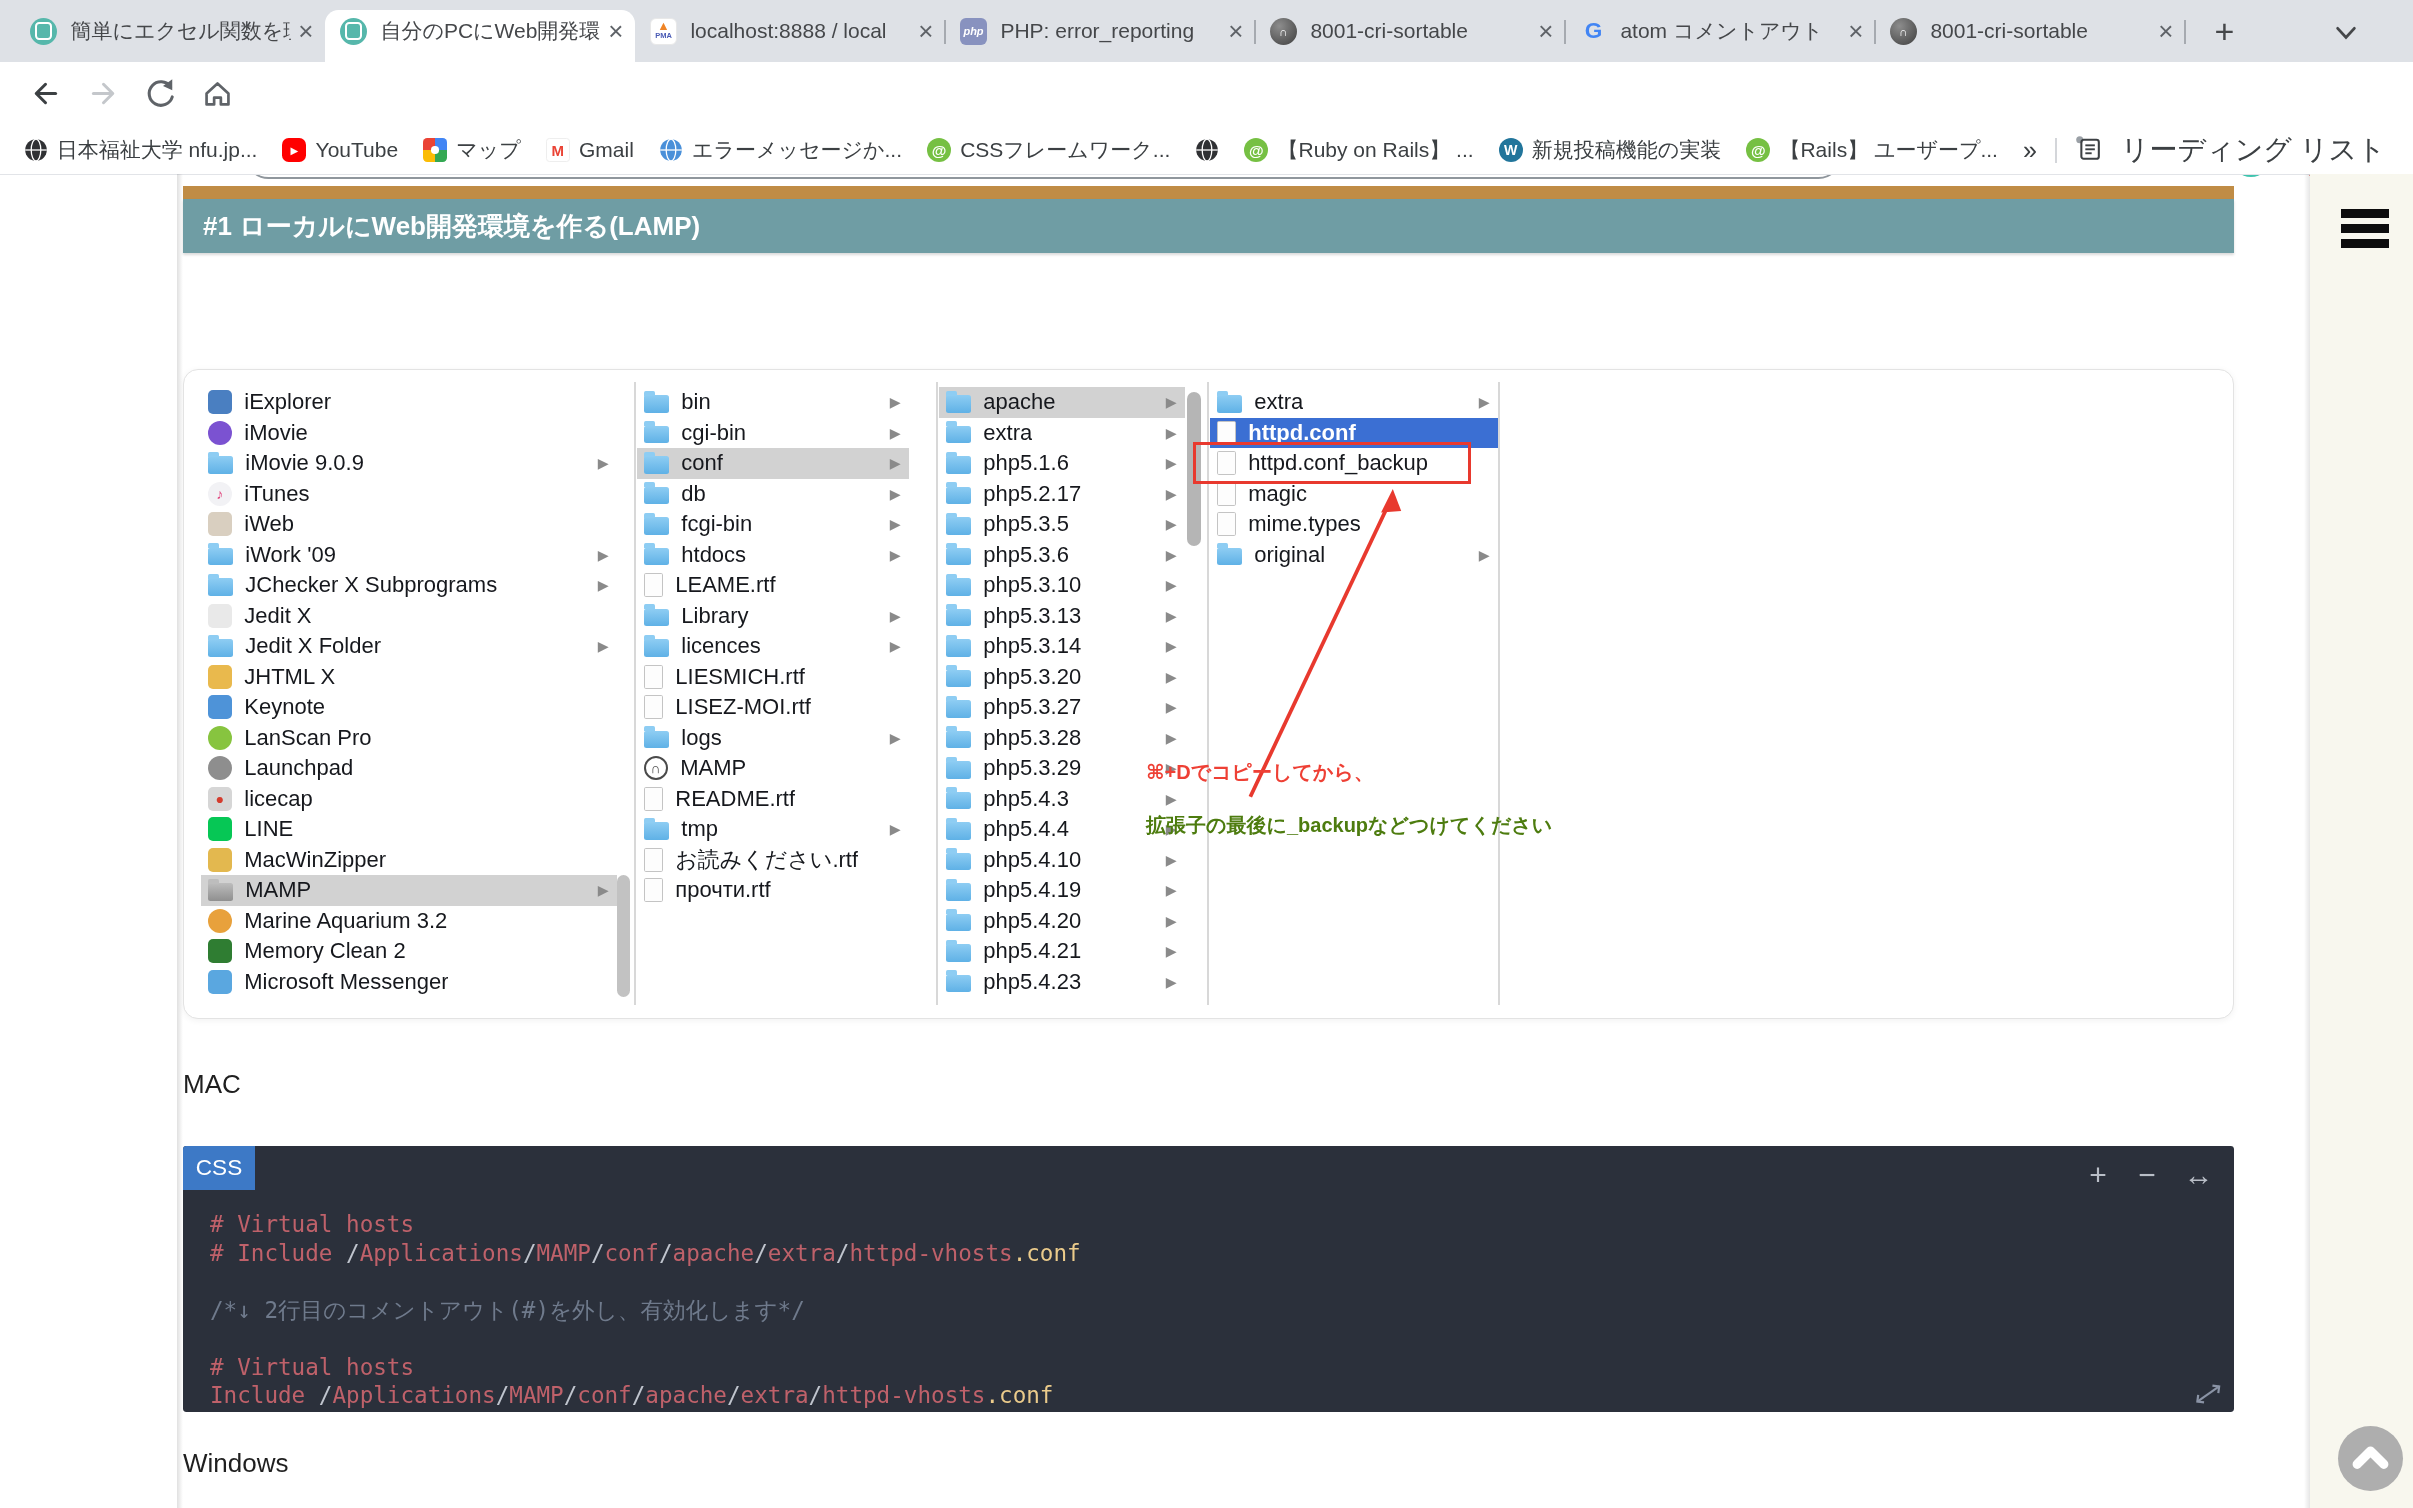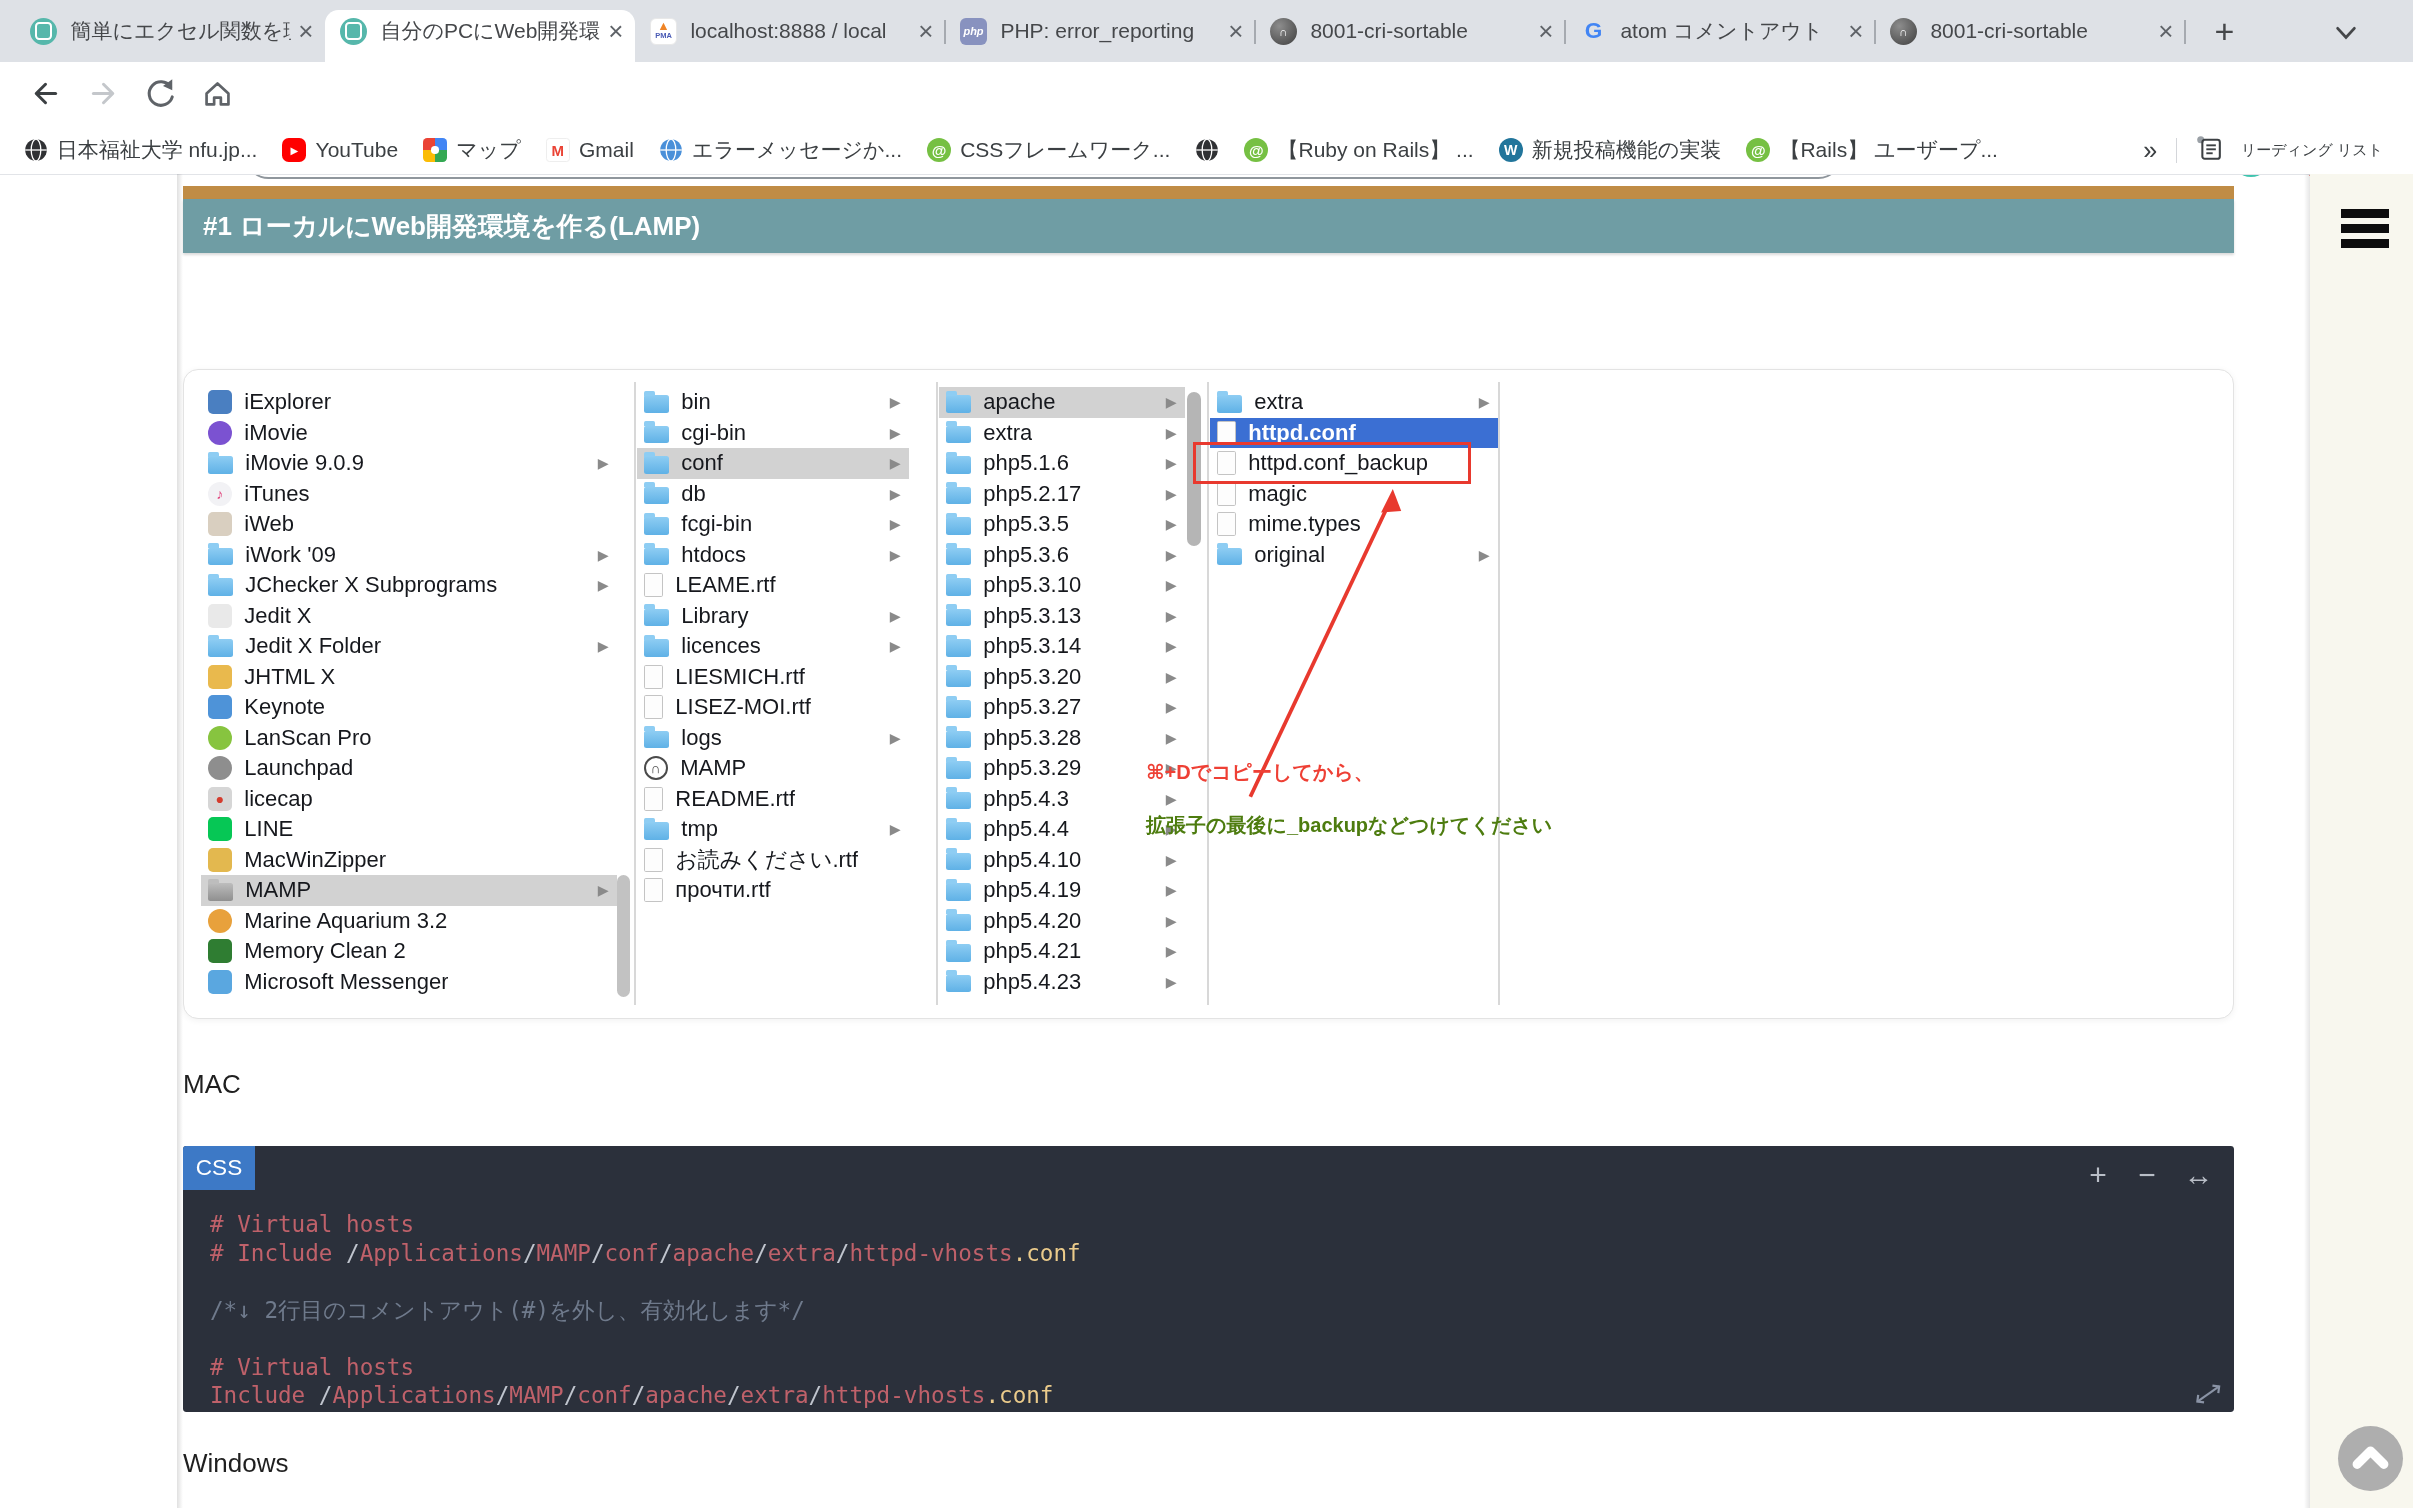--- a/index.html
+++ b/index.html
@@ -52,21 +52,21 @@
   #bookmarks{position:absolute;left:0;top:126px;width:2413px;height:49px;background:#fff;
       border-bottom:0.8px solid #e2e4e8;box-sizing:border-box;display:flex;align-items:center;
       padding:0 30px 0 23.5px;gap:25px;}
   .bm{display:flex;align-items:center;gap:9.2px;}
   .bm .bl{font-size:21px;color:#3c4043;white-space:nowrap;}
   .bm .bi{width:24px;height:24px;border-radius:50%;display:flex;align-items:center;justify-content:center;
       flex:0 0 auto;box-sizing:border-box;}
   #bmright{margin-left:auto;display:flex;align-items:center;gap:18.4px;}
   #bmover{font-size:25px;color:#3c4043;}
   #bmdiv{width:1.7px;height:25px;background:#d4d6da;}
-  #readlbl{font-size:15px;color:#3c4043;white-space:nowrap;}
+  #readlbl{font-size:28px;color:#3c4043;white-space:nowrap;}
 
   
   #creamR{position:absolute;left:2310px;top:174px;width:104px;height:1334px;background:#f8f7ee;}
   #edgeL{position:absolute;left:177px;top:174px;width:5.9px;height:1334px;
       background:linear-gradient(90deg,rgba(0,0,0,.12),rgba(0,0,0,0));}
   #edgeR{position:absolute;left:2304px;top:174px;width:5.9px;height:1334px;
       background:linear-gradient(270deg,rgba(0,0,0,.10),rgba(0,0,0,0));}
   #hamburger{position:absolute;left:2341px;top:209px;width:48px;height:39px;}
   #hamburger i{position:absolute;left:0;width:48px;height:9.2px;background:#0d0d0d;}
   #hamburger i:nth-child(2){top:15px;} #hamburger i:nth-child(3){top:30px;}

